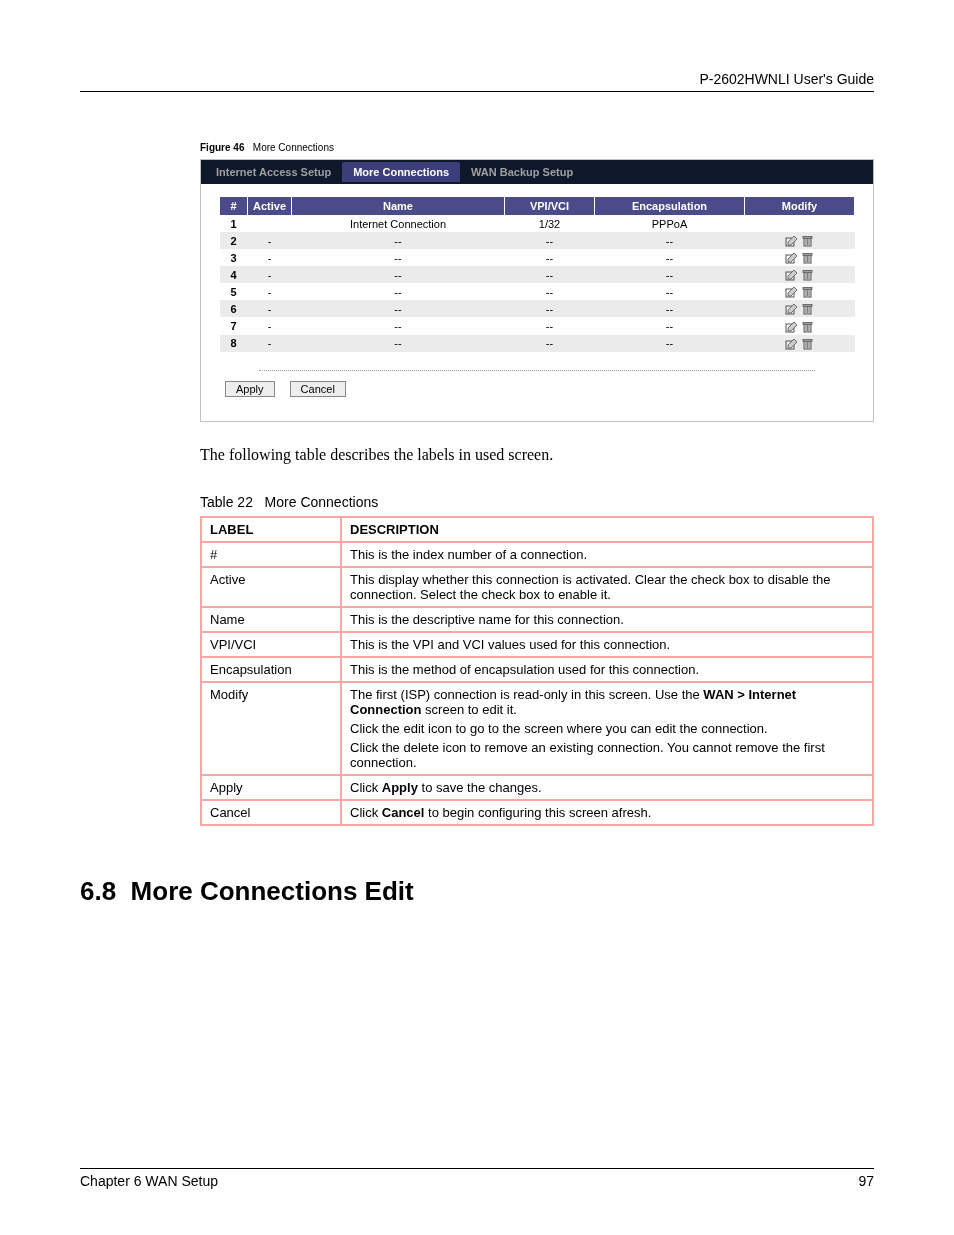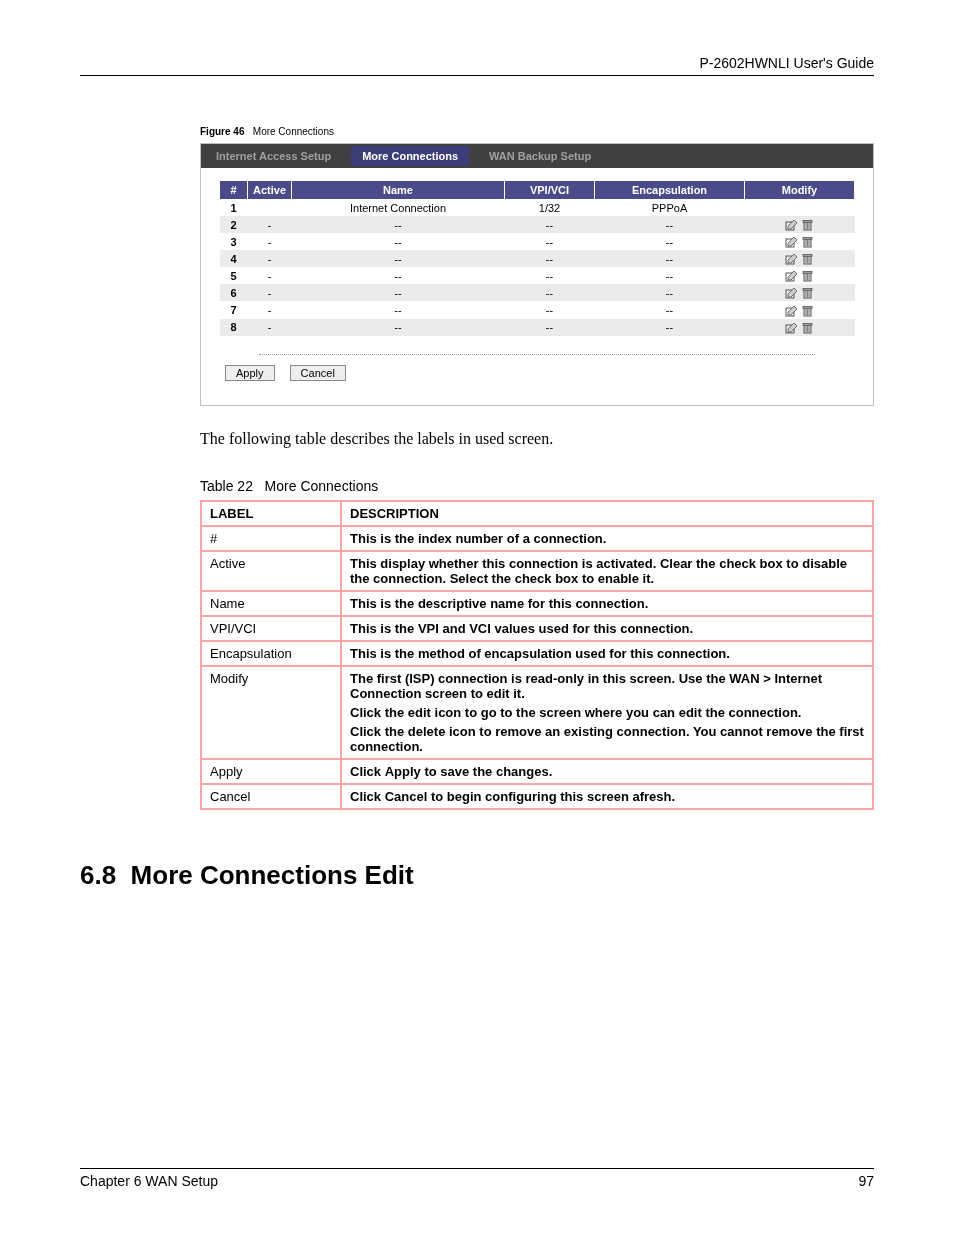--- a/index.html
+++ b/index.html
@@ -7,21 +7,21 @@
     margin: 0;
     padding: 0;
     font-family: Arial, Helvetica, sans-serif;
     background: #fff;
     color: #000;
   }
   .page {
     width: 954px;
     height: 1229px;
     position: relative;
-    padding: 55px 80px 40px 80px;
+    padding: 71px 80px 40px 80px;
   }
   .header-line {
     border-bottom: 1.5px solid #000;
     margin-bottom: 50px;
     padding-bottom: 4px;
     text-align: right;
     font-size: 14px;
   }
   .content-indent { margin-left: 120px; }
   .fig-caption { font-size: 10px; margin-bottom: 6px; }
@@ -30,25 +30,25 @@
   
   .ui-panel {
     border: 1px solid #c0c0c0;
     background: #f7f7f7;
     font-size: 11px;
     font-family: Verdana, Arial, sans-serif;
     margin-bottom: 24px;
   }
   .ui-tabs {
     display: flex;
-    background: #404040;
+    background: #0f172a;
     align-items: center;
     height: 24px;
     padding-left: 4px;
-    gap: 9px;
+    gap: 0;
   }
   .ui-tab {
     padding: 3px 10px;
     font-size: 11px;
     color: #a0a0a0;
     font-weight: bold;
     border: 1px solid transparent;
   }
   .ui-tab.active {
     background: #3d3d7a;
@@ -105,21 +105,21 @@
     width: 100%;
     font-size: 13px;
   }
   .desc-table th, .desc-table td {
     border: 2px solid #fca5a5;
     padding: 4px 8px;
     text-align: left;
     vertical-align: top;
   }
   .desc-table th { font-weight: bold; }
-  .desc-table td.desc p { margin: 0 0 4px 0; font-weight: bold; }
+  .desc-table td.desc p { margin: 0 0 4px 0; }
   .desc-table td.desc p:last-child { margin-bottom: 0; }
 
   h2.section {
     font-size: 26px;
     font-family: Arial, Helvetica, sans-serif;
     font-weight: bold;
     margin: 50px 0 20px 0;
   }
   .footer {
     position: absolute;

